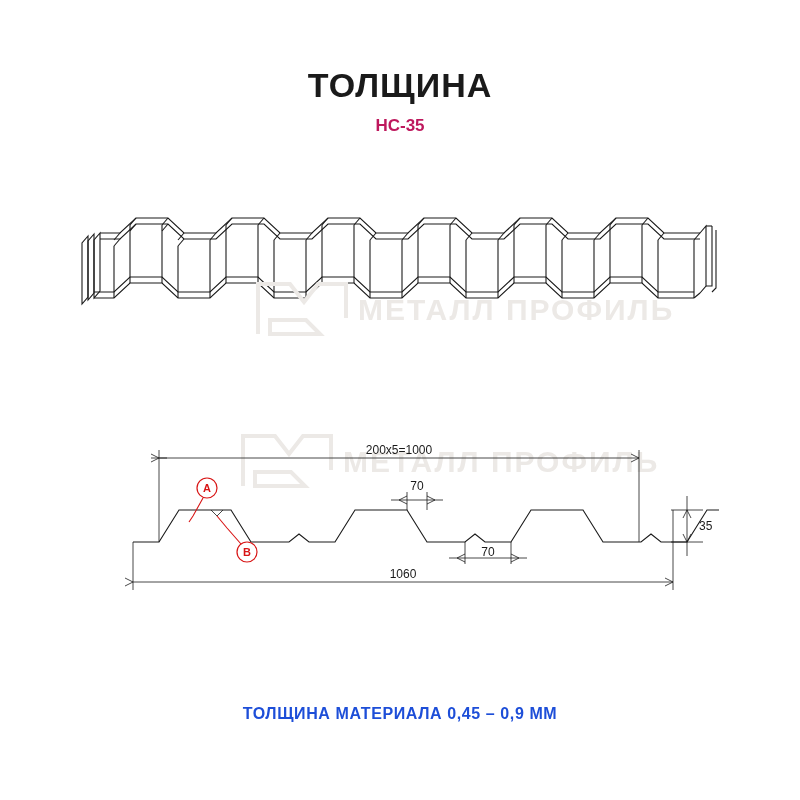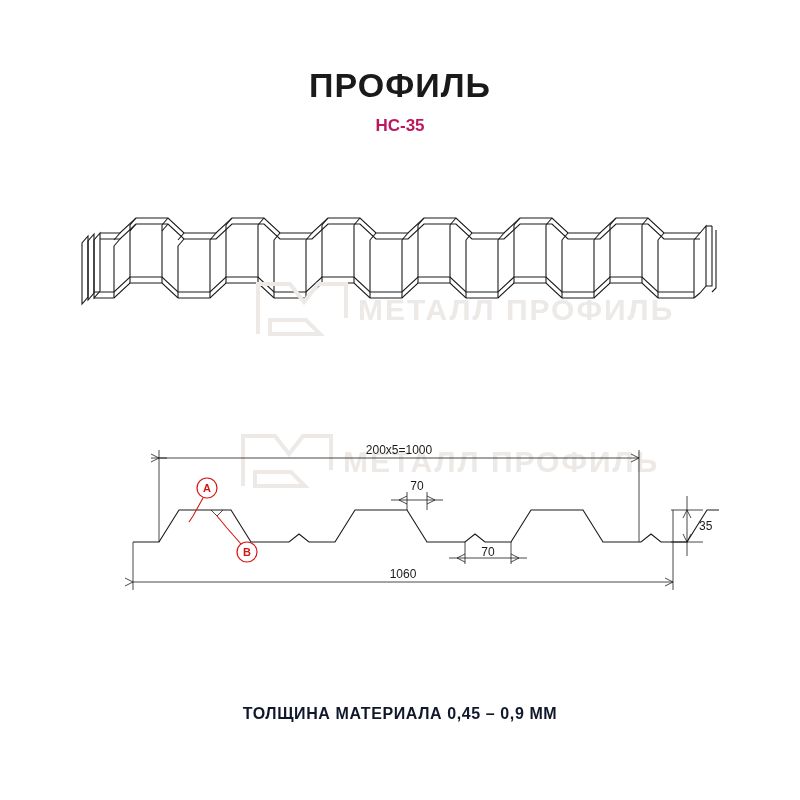--- a/index.html
+++ b/index.html
@@ -42,21 +42,21 @@
   }
   .footer {
     position: absolute;
     top: 705px;
     left: 0;
     width: 800px;
     text-align: center;
     font-size: 16px;
     font-weight: bold;
     letter-spacing: 0.6px;
-    color: #0f172a;
+    color: #1d4ed8;
   }
   .iso-wrap {
     position: absolute;
     left: 60px;
     top: 200px;
     width: 690px;
     height: 150px;
   }
   .draw-wrap {
     position: absolute;
@@ -88,21 +88,21 @@
   .lead { fill: none; stroke: #d81515; stroke-width: 1.1; }
   .cal { fill: none; stroke: #d81515; stroke-width: 1.2; }
   .cal-txt { font-size: 11px; font-family: "Liberation Sans", sans-serif; fill: #d81515; font-weight: bold; }
   .dim-txt { font-size: 12px; font-family: "Liberation Sans", sans-serif; fill: #1a1a1a; }
 </style>
 </head>
 <body>
 
 <div class="page">
 
-  <div class="title">ПРОФИЛЬ</div>
+  <div class="title">ТОЛЩИНА</div>
   <div class="subtitle">НС-35</div>
 
   <div class="iso-wrap">
     <svg width="690" height="150" viewBox="0 0 690 150">
       <g class="ln">
 
         <path d="M28 36 L22 43 L22 104 L28 97 Z"></path>
         <path d="M34 34 L28 41 L28 100 L34 93 Z"></path>
         <path d="M40 33 L34 40 L34 98 L40 91 Z"></path>
 

